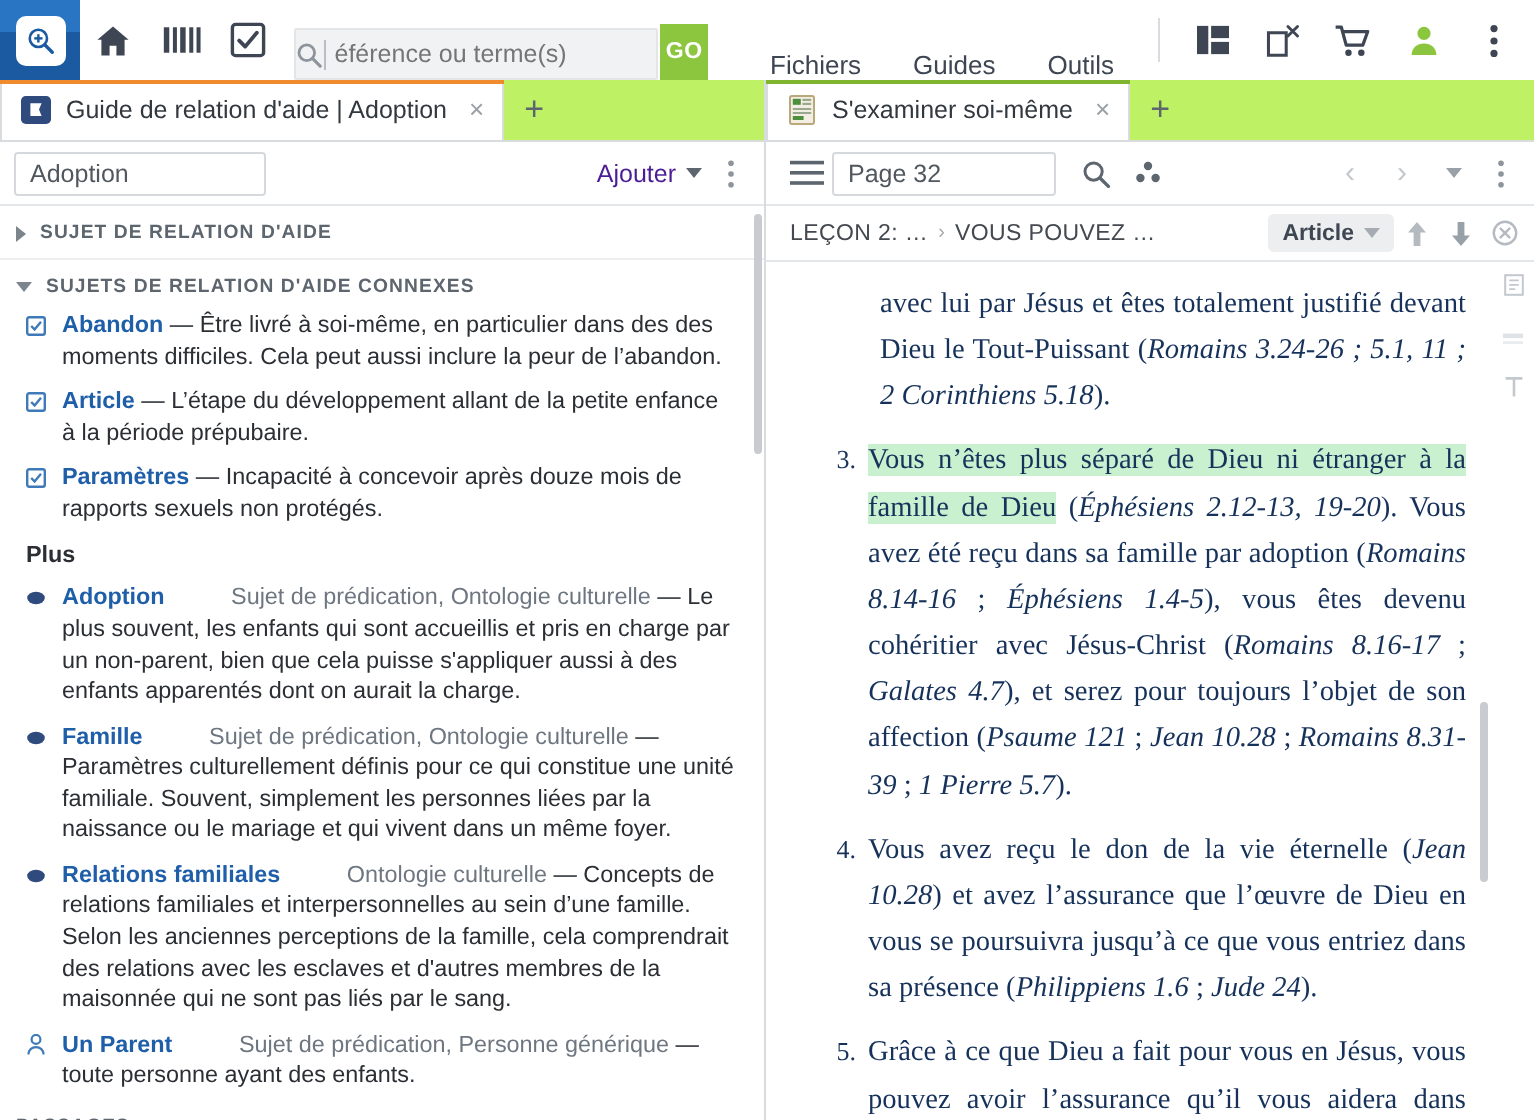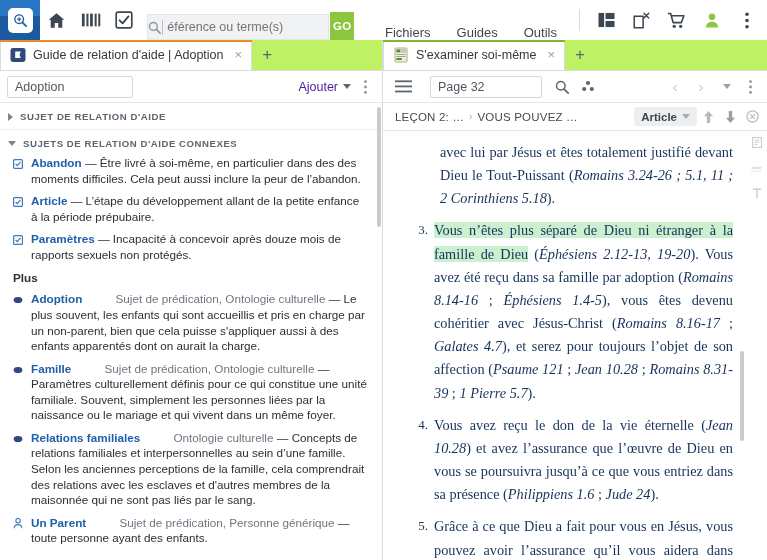--- a/index.html
+++ b/index.html
@@ -115,21 +115,21 @@
     background: #ffffff;
     border-bottom: 1px solid #e4e7ea;
     padding: 0 7px;
   }
   .field-box {
     height: 22px; border: 1px solid #d5d9dd; background: #fff;
     display: flex; align-items: center; padding: 0 7px;
     font-size: 12.5px; color: #50575e; border-radius: 2px;
   }
   .field-adoption { width: 126px; }
-  .field-page { width: 112px; margin-left: 14px; }
+  .field-page { width: 112px; margin-left: 0; }
   .sb-icon {
     width: 26px; height: 26px; display: flex; align-items: center; justify-content: center;
     color: #5d666f; cursor: pointer;
   }
   .ajouter {
     margin-left: auto; font-size: 12.5px; color: #4c1d95; cursor: pointer;
     display: flex; align-items: center; gap: 5px; padding-right: 4px;
   }
   .caret { width:0;height:0;border-left:4px solid transparent;border-right:4px solid transparent;border-top:5px solid #5d666f; }
   .kebab { width: 20px; display:flex; align-items:center; justify-content:center; color:#8d949c; cursor:pointer; letter-spacing:0; }

